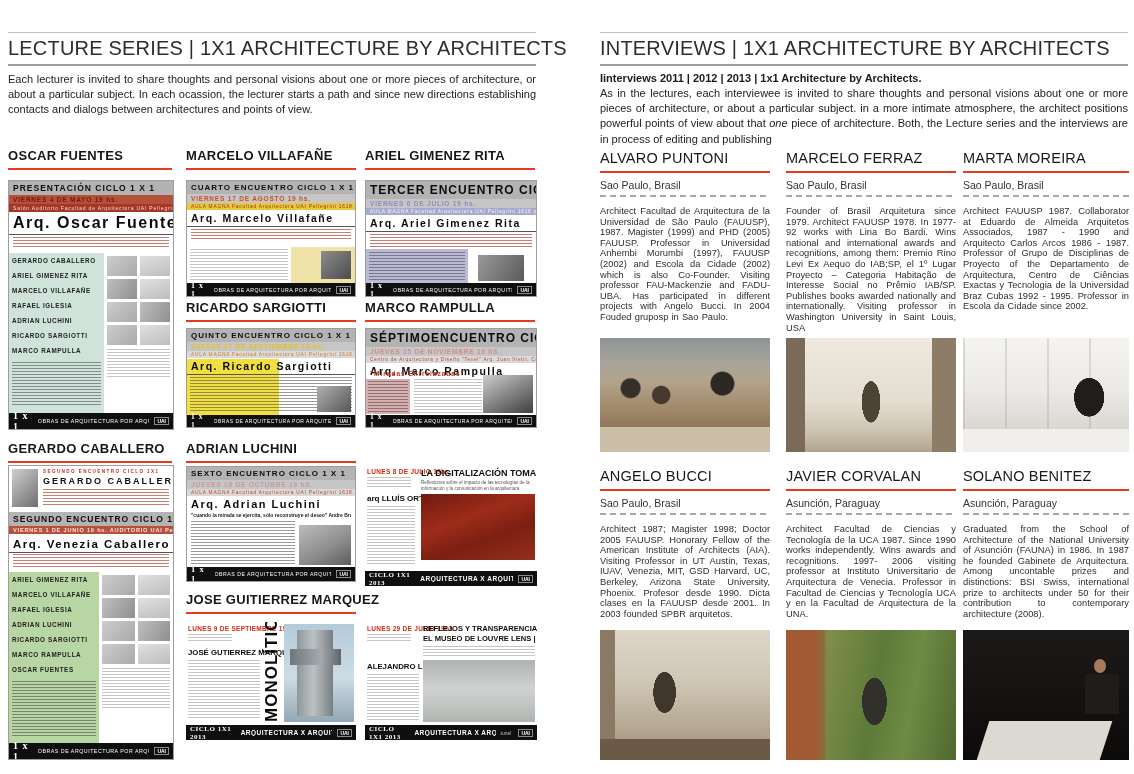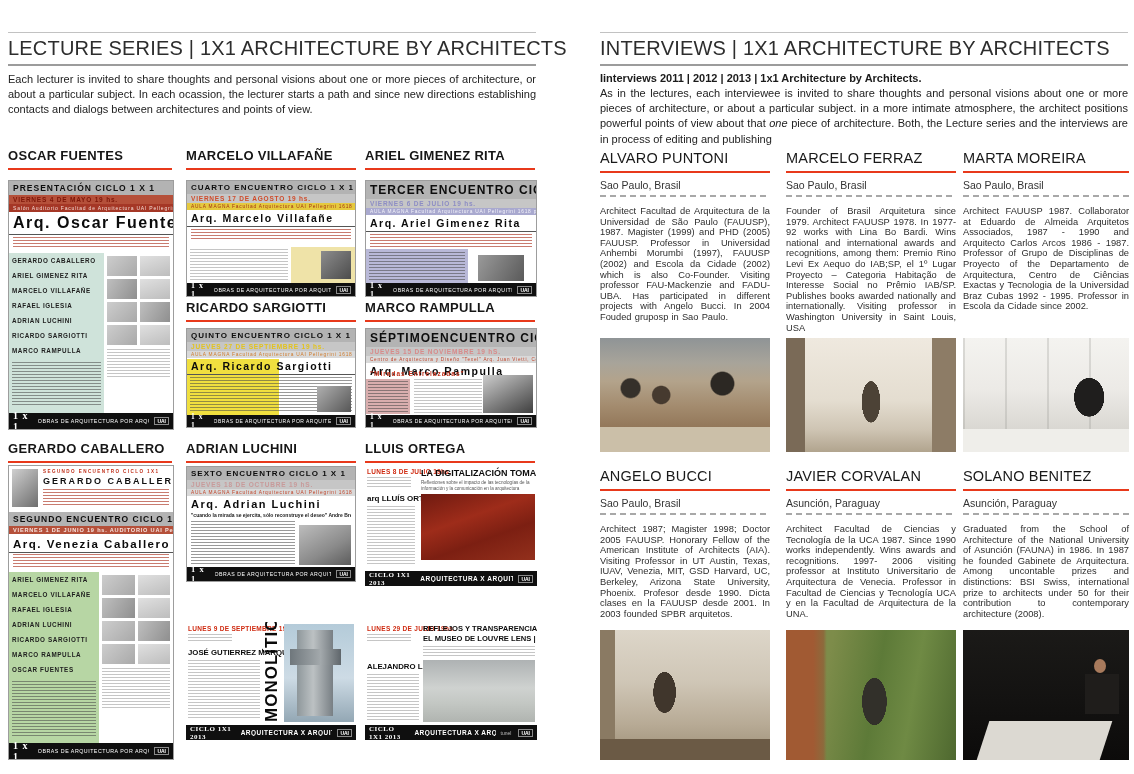--- a/index.html
+++ b/index.html
@@ -200,23 +200,20 @@
         <span class="flogo">UAI</span>
       </div>
     </div>
 
     <div class="colname" style="top:441px;left:0;width:164px">
       <span>GERARDO CABALLERO</span><div class="cn-rule"></div>
     </div>
     <div class="colname" style="top:441px;left:178px;width:170px">
       <span>ADRIAN LUCHINI</span><div class="cn-rule"></div>
     </div>
-    <div class="colname" style="top:441px;left:357px;width:170px">
-      <span>LLUIS ORTEGA</span><div class="cn-rule"></div>
-    </div>
 
     <div class="poster" style="left:0;top:465px;width:166px;height:295px">
       <div class="abs" style="left:0;top:0;right:0;height:46px;background:#fff">
         <div class="abs" style="left:3px;top:3px;width:26px;height:38px;background:linear-gradient(135deg,#cfcfcf,#6e6e6e)"></div>
         <div class="abs" style="left:34px;top:3px;font-size:4.6px;font-weight:700;color:#c0301a;letter-spacing:1.4px;white-space:nowrap">SEGUNDO ENCUENTRO CICLO 1X1</div>
         <div class="abs" style="left:34px;top:10px;font-size:9px;font-weight:700;letter-spacing:2px;color:#101010;white-space:nowrap">GERARDO CABALLERO</div>
         <div class="tsim red abs" style="left:34px;top:23px;right:4px;height:18px"></div>
       </div>
       <div class="gband abs" style="left:0;right:0;top:46px;font-size:8.5px">SEGUNDO ENCUENTRO  CICLO 1 X 1</div>
       <div class="band abs" style="left:0;right:0;top:60px;background:#b5503a;color:#f6e3de;font-size:5.6px">VIERNES 1 DE JUNIO 19 hs.    AUDITORIO UAI Pellegrini 1957</div>
@@ -283,20 +280,23 @@
         <div class="tsim lite" style="height:100%"></div>
       </div>
       <div class="abs" style="left:56px;top:28px;right:2px;height:66px;background:linear-gradient(160deg,#6f1a10,#9e2c1a 38%,#7c1f12 64%,#93301c);"></div>
       <div class="pfooter" style="height:15px">
         <span class="brand" style="font-size:7px;letter-spacing:.5px">CICLO 1X1 2013</span>
         <span class="ftext" style="font-size:6.5px;font-weight:700">ARQUITECTURA  X  ARQUITECTOS</span>
         <span class="flogo">UAI</span>
       </div>
     </div>
 
+    <div class="colname" style="top:592px;left:178px;width:170px">
+      <span>JOSE GUITIERREZ MARQUEZ</span><div class="cn-rule"></div>
+    </div>
 
     <div class="poster noborder" style="left:178px;top:622px;width:170px;height:118px">
       <div class="pdate abs" style="left:2px;top:3px;font-size:6.5px">LUNES 9 DE SEPTIEMBRE 19hs.</div>
       <div class="tsim lite abs" style="left:2px;top:12px;width:44px;height:8px"></div>
       <div class="ph2 abs" style="left:2px;top:26px;font-size:7.8px">JOSÉ GUTIERREZ MARQUEZ</div>
       <div class="abs" style="left:2px;top:38px;width:72px;bottom:20px">
         <div class="tsim lite" style="height:100%"></div>
       </div>
       <div class="vtitle abs" style="left:76px;top:2px;height:98px">MONOLÍTICO</div>
       <div class="abs" style="left:98px;top:2px;right:2px;height:98px;background:linear-gradient(180deg,#b4cbd9 0%,#cddbe5 55%,#93a7b4 100%)">

